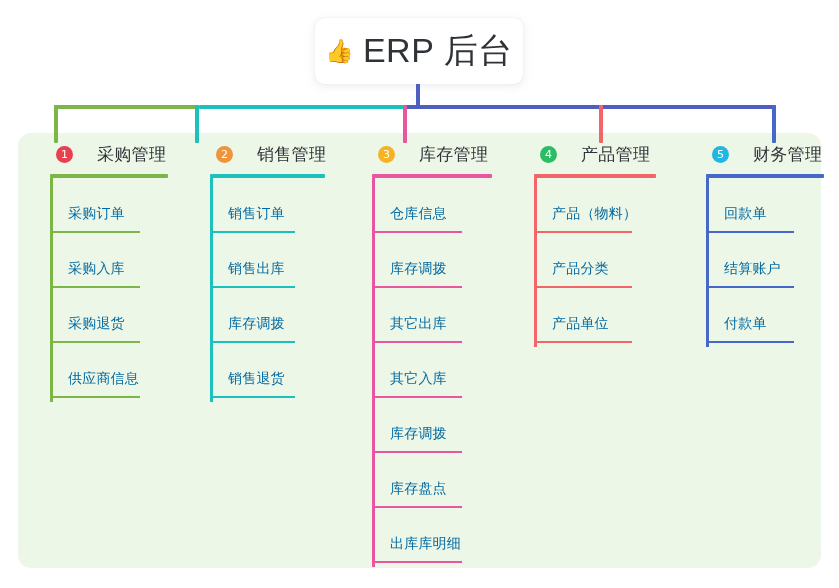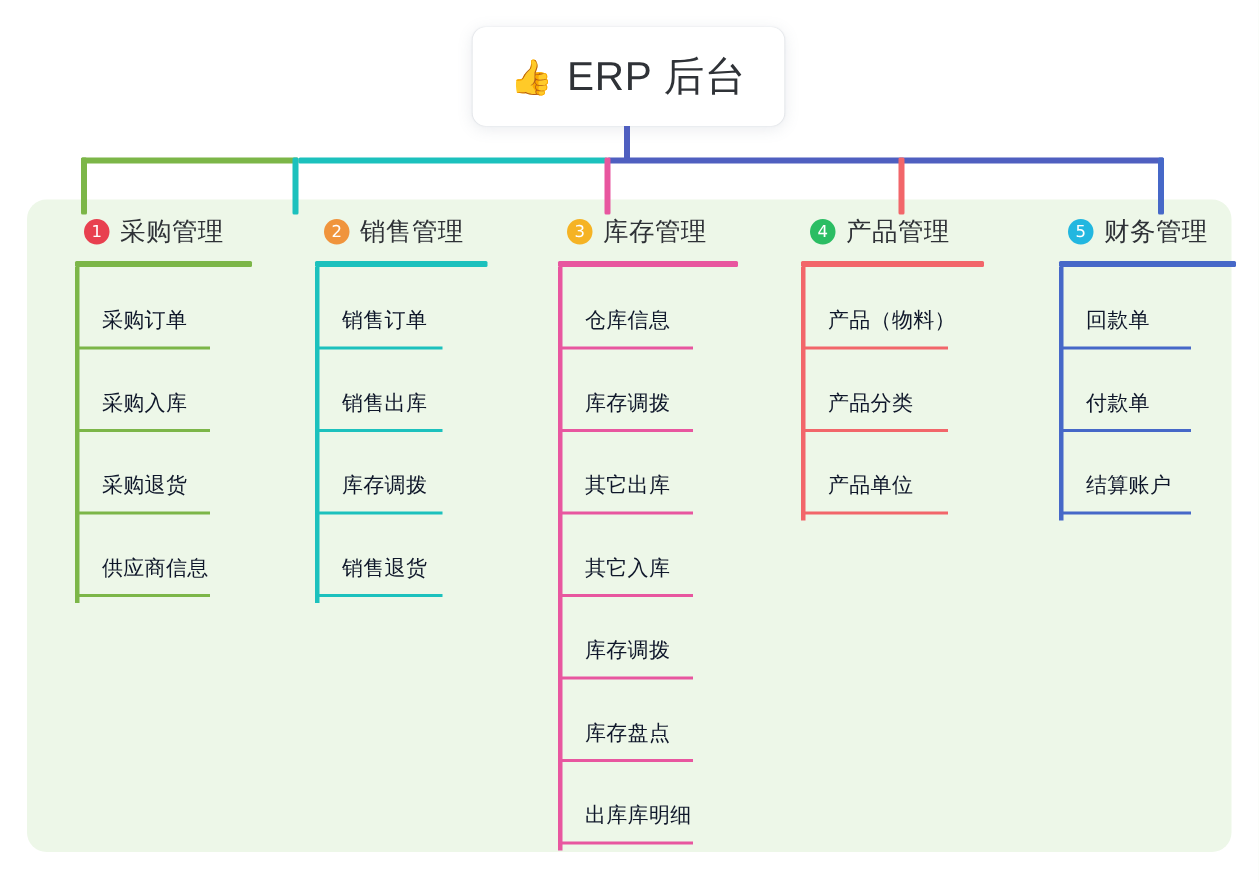--- a/index.html
+++ b/index.html
@@ -31,21 +31,21 @@
     align-items: center;
     justify-content: center;
     gap: 9px;
   }
   #root-card .thumb {
     font-size: 23px;
     line-height: 1;
     display: block;
   }
   #root-card .root-title {
-    font-size: 27px;
+    font-size: 34px;
     letter-spacing: 0.5px;
     color: #2f3237;
     white-space: nowrap;
   }
 
   
   .trunk {
     position: absolute;
     left: 416px;
     top: 84px;
@@ -99,20 +99,21 @@
     line-height: 17px;
     text-align: center;
     flex: 0 0 auto;
     font-family: "DejaVu Sans", sans-serif;
   }
   .col-title {
     font-size: 17px;
     color: #2f3237;
     white-space: nowrap;
     letter-spacing: 0.3px;
+    margin-left: 17px;
   }
   .col-rule {
     height: 4px;
     border-radius: 1px;
     margin-top: 7px;
   }
 
   
   .spine {
     position: absolute;
@@ -127,21 +128,21 @@
   }
   .item {
     position: relative;
     height: 55px;
   }
   .item-label {
     position: absolute;
     left: 30px;
     top: 21px;
     font-size: 14px;
-    color: #0f172a;
+    color: #0369a1;
     white-space: nowrap;
     letter-spacing: 0.2px;
     font-family: Liberation Mono, monospace;
   }
   .item-rule {
     position: absolute;
     left: 12px;
     top: 47px;
     height: 2px;
   }
@@ -288,22 +289,22 @@
         <span class="col-title">财务管理</span>
       </div>
       <div class="col-rule" style="width: 118px; margin-left: 12px; background: rgb(70, 104, 200);"></div>
       <div class="spine" style="background: rgb(70, 104, 200); height: 169px;"></div>
       <div class="items">
         <div class="item">
           <span class="item-label">回款单</span>
           <div class="item-rule" style="width: 88px; background: rgb(70, 104, 200);"></div>
         </div>
         <div class="item">
+          <span class="item-label">结算账户</span>
+          <div class="item-rule" style="width: 88px; background: rgb(70, 104, 200);"></div>
+        </div>
+        <div class="item">
           <span class="item-label">付款单</span>
           <div class="item-rule" style="width: 88px; background: rgb(70, 104, 200);"></div>
         </div>
-        <div class="item">
-          <span class="item-label">结算账户</span>
-          <div class="item-rule" style="width: 88px; background: rgb(70, 104, 200);"></div>
-        </div>
       </div>
     </div>
   </div>
 
 </body></html>

